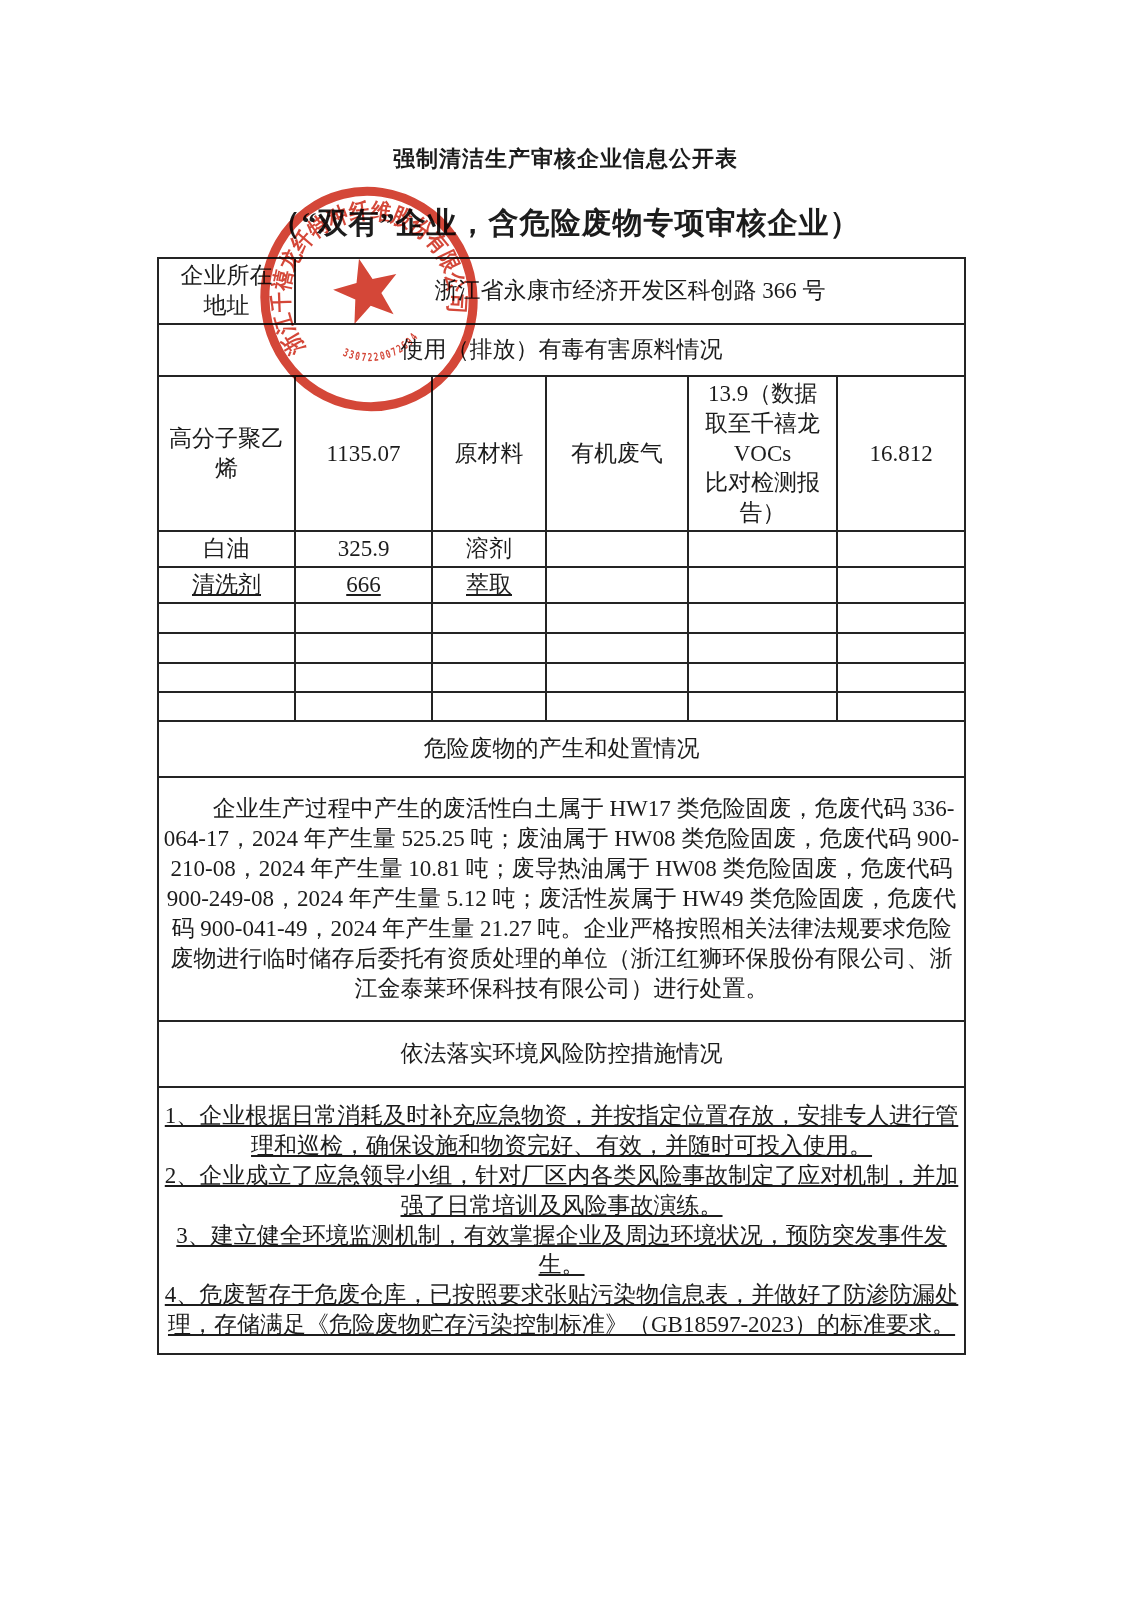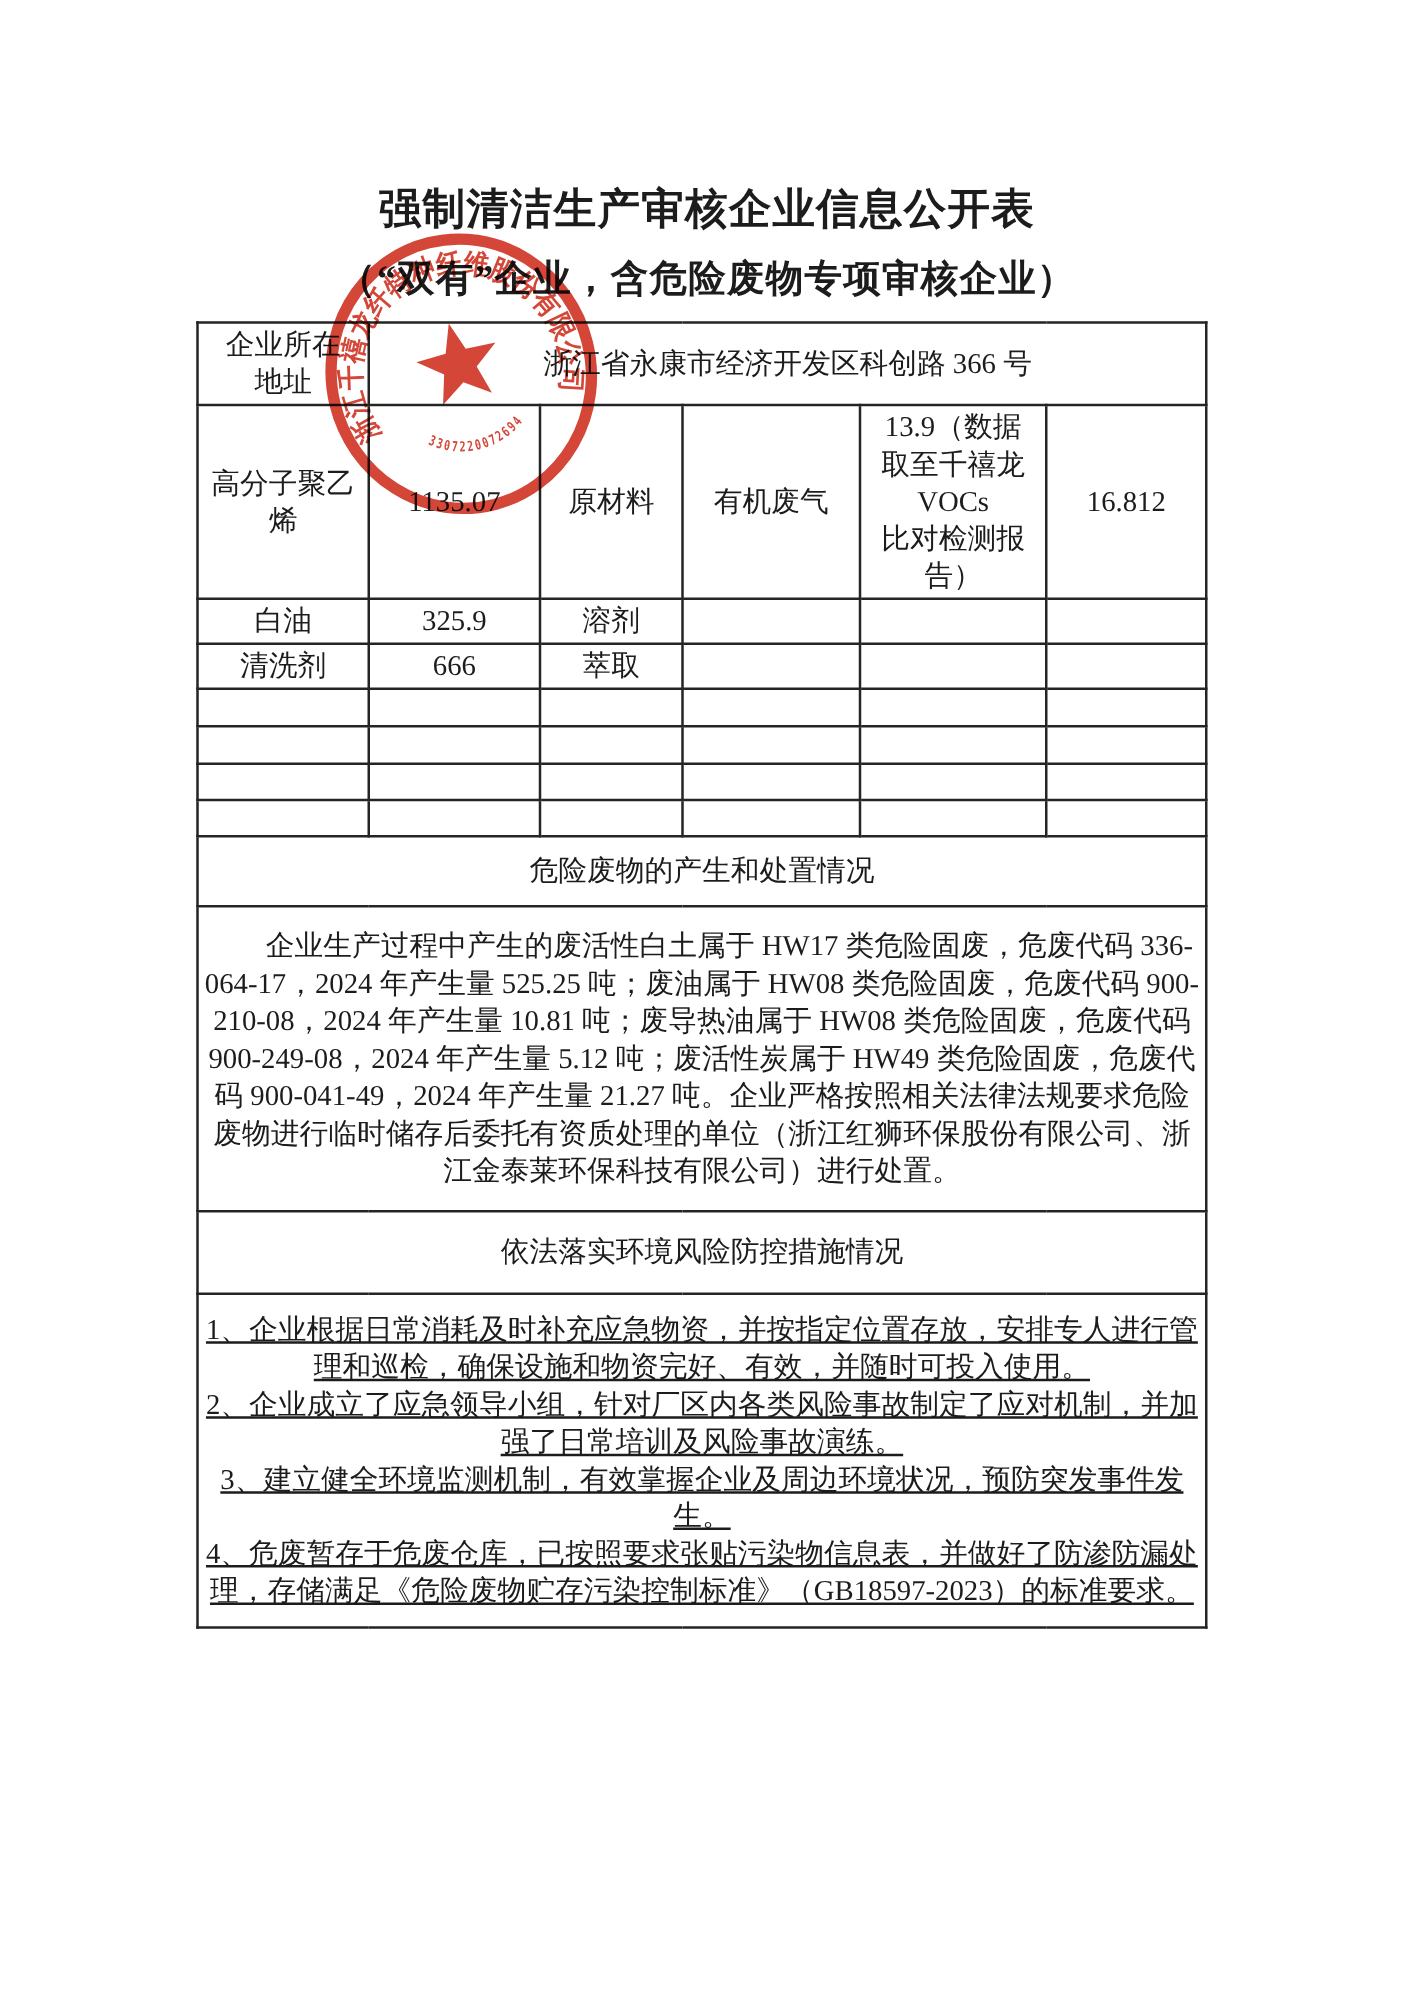--- a/index.html
+++ b/index.html
@@ -6,21 +6,21 @@
   html, body { background: #ffffff; }
   body {
     width: 1131px; height: 1600px;
     position: relative;
     font-family: "Liberation Serif", "DejaVu Serif", serif;
     color: #1c1c1c;
     overflow: hidden;
   }
   .doc-title {
     position: absolute; top: 144px; left: 0; width: 1131px;
-    text-align: center; font-size: 34px; font-weight: bold;
+    text-align: center; font-size: 22px; font-weight: bold;
     letter-spacing: 1px;
   }
   .doc-subtitle {
     position: absolute; top: 203px; left: 0; width: 1131px;
     text-align: center; font-size: 30px; font-weight: bold;
     letter-spacing: 1px;
   }
   table.form-table {
     position: absolute; left: 157px; top: 257px;
     width: 807px; table-layout: fixed;
@@ -35,21 +35,21 @@
     line-height: 1.3;
     overflow: hidden;
   }
   td.preline { white-space: pre-line; }
   .tr-company  { height: 91px; }
   .tr-address  { height: 62px; }
   .tr-sec1     { height: 52px; }
   .tr-head     { height: 58px; }
   .tr-m1       { height: 68px; }
   .tr-m2       { height: 35px; margin-top: 32px; }
-  .tr-m3       { height: 34px; }
+  .tr-m3       { height: 34px; text-decoration: underline; }
   .tr-e1, .tr-e2 { height: 30px; }
   .tr-e3, .tr-e4 { height: 29px; }
   .tr-e3 td    { border-top: 3px solid #242424; }
   .tr-sec2     { height: 56px; }
   .tr-para     { height: 244px; margin-top: 48px; }
   .tr-sec3     { height: 66px; margin-left: 26px; }
   .tr-items    { height: 267px; }
   td.left-title {
     text-align: left; padding-left: 12px;
   }
@@ -87,20 +87,23 @@
       <col style="width:114px">
     <col style="width:142px">
       <col style="width:149px">
       <col style="width:128px">
   </colgroup>
   <tbody>
     <tr class="tr-address">
       <td class="preline">企业所在
 地址</td>
       <td colspan="5">浙江省永康市经济开发区科创路 366 号</td>
+    </tr>
+    <tr class="tr-sec1">
+      <td colspan="6">使用（排放）有毒有害原料情况</td>
     </tr>
     <tr class="tr-m1">
       <td class="preline">高分子聚乙
 烯</td>
       <td>1135.07</td>
       <td>原材料</td>
       <td>有机废气</td>
       <td class="preline conc-cell">13.9（数据
 取至千禧龙 VOCs
 比对检测报告）</td>

